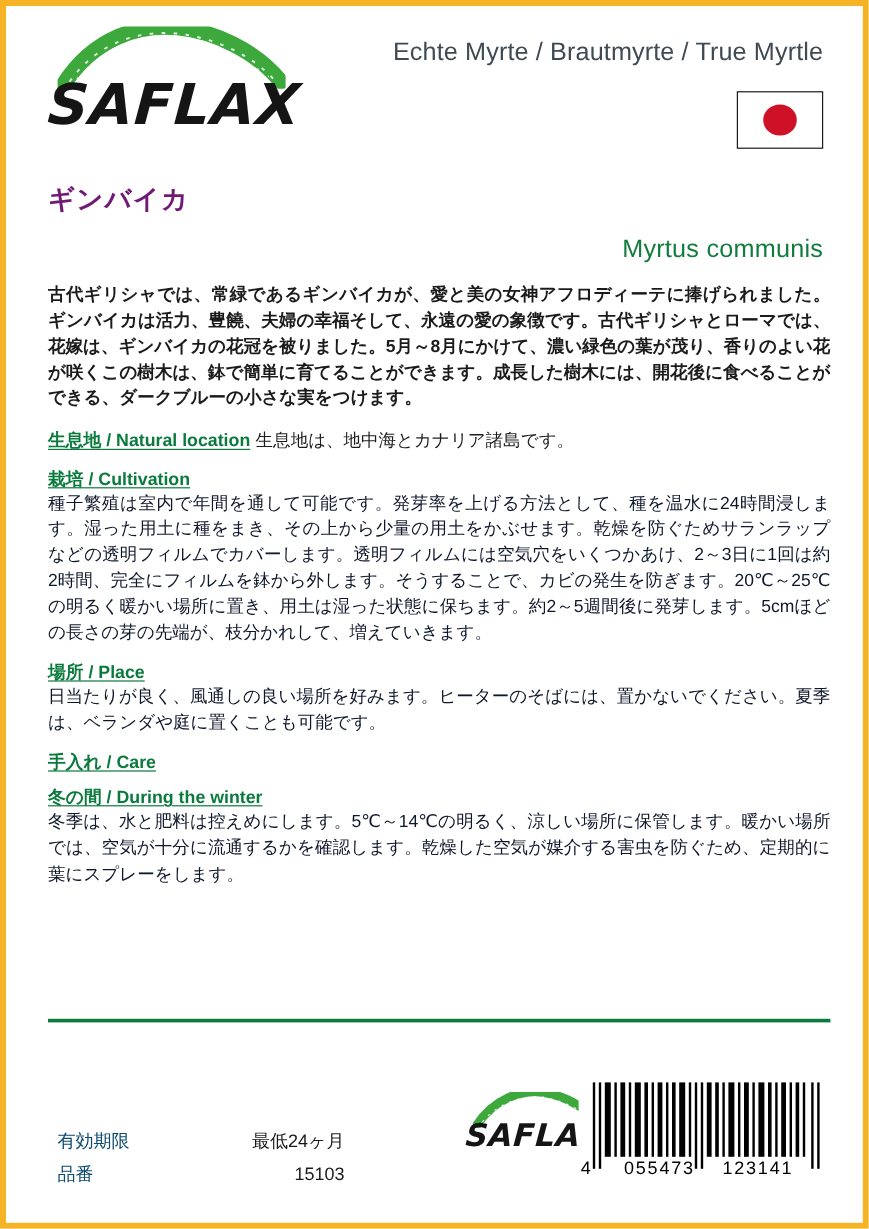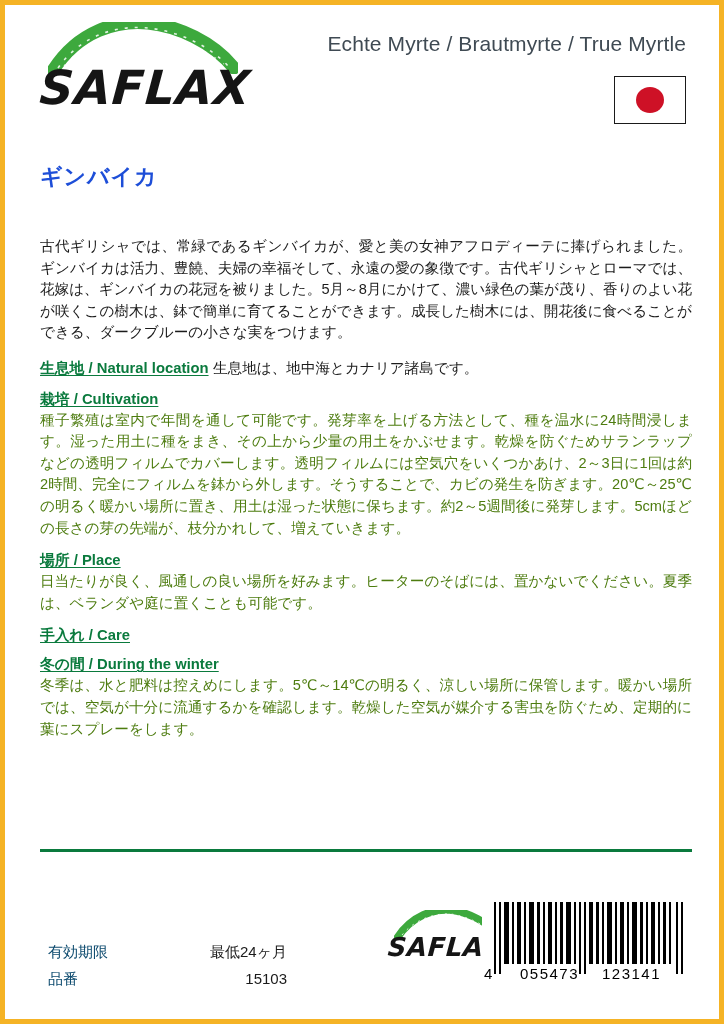--- a/index.html
+++ b/index.html
@@ -85,24 +85,24 @@
     margin-left: -14px;
     margin-top: -13px;
     border-radius: 50%;
     background: #CE1126;
   }
 
   
   .jp-title {
     position: absolute;
     left: 30px;
-    top: 152px;
+    top: 141px;
     font-size: 22px;
     font-weight: 700;
-    color: #1d4ed8;
+    color: #701a75;
     letter-spacing: 1px;
   }
   .latin-name {
     position: absolute;
     right: 28px;
     top: 186px;
     font-size: 21px;
     color: #127C3E;
     letter-spacing: 0.2px;
   }
@@ -114,40 +114,41 @@
     right: 22px;
     top: 226px;
   }
   .intro {
     font-size: 14.6px;
     line-height: 21.6px;
     color: #1b1b1b;
     text-align: justify;
     text-justify: inter-character;
     margin: 0 0 14px 0;
+    font-weight: bold;
   }
   .section { margin-bottom: 3px; }
   .sec-head {
     display: inline;
     font-size: 14.8px;
     font-weight: 700;
     color: #0A7A3D;
     text-decoration: underline;
     text-underline-offset: 2px;
   }
   .sec-inline-body {
     display: inline;
     font-size: 14.6px;
     line-height: 21.6px;
     color: #1b1b1b;
   }
   .sec-body {
     font-size: 14.6px;
     line-height: 21.6px;
-    color: #4d7c0f;
+    color: #0f172a;
     text-align: justify;
     text-justify: inter-character;
     margin: 1px 0 12px 0;
   }
   .sec-block-head {
     font-size: 14.8px;
     font-weight: 700;
     color: #0A7A3D;
     margin: 10px 0 1px 0;
   }
@@ -256,20 +257,21 @@
       </div>
 
       <div class="common-names">Echte Myrte / Brautmyrte / True Myrtle</div>
 
       <div class="flag">
         <div class="flag-circle"></div>
       </div>
     </div>
 
     <div class="jp-title">ギンバイカ</div>
+    <div class="latin-name">Myrtus communis</div>
 
     <div class="content">
 
       <p class="intro">古代ギリシャでは、常緑であるギンバイカが、愛と美の女神アフロディーテに捧げられました。ギンバイカは活力、豊饒、夫婦の幸福そして、永遠の愛の象徴です。古代ギリシャとローマでは、花嫁は、ギンバイカの花冠を被りました。5月～8月にかけて、濃い緑色の葉が茂り、香りのよい花が咲くこの樹木は、鉢で簡単に育てることができます。成長した樹木には、開花後に食べることができる、ダークブルーの小さな実をつけます。</p>
 
       <div class="section">
         <span class="sec-head">生息地 / Natural location</span>
         <span class="sec-inline-body">生息地は、地中海とカナリア諸島です。</span>
       </div>
 

